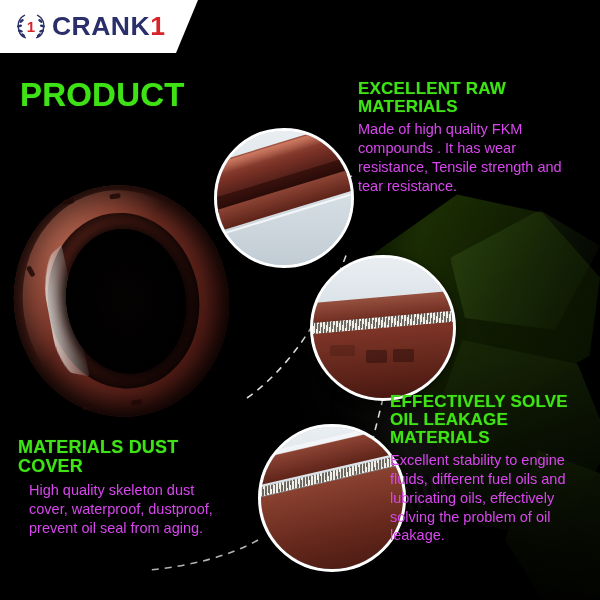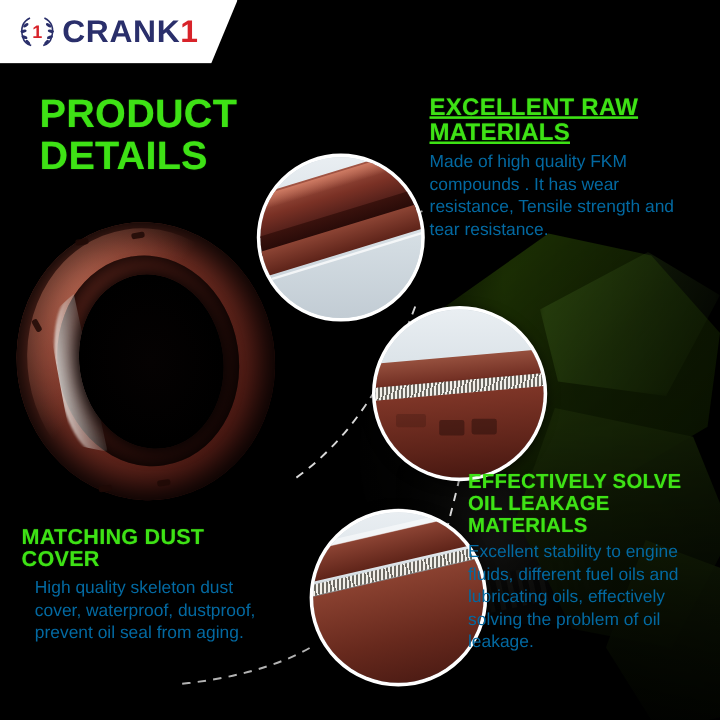--- a/index.html
+++ b/index.html
@@ -83,26 +83,26 @@
     transform:scaleX(1.02);
   }
   .brand .one{color:#d8232a;}
 
   
   .h-green{
     color:#3ee215;font-weight:bold;line-height:1.06;
     letter-spacing:.2px;
     text-shadow:0 0 1px rgba(62,226,21,.5);
   }
-  .body-txt{color:#0369a1;line-height:1.30;font-weight:400;}
-
-  #title{position:absolute;left:33px;top:78px;font-size:33px;width:260px;}
+  .body-txt{color:#d946ef;line-height:1.30;font-weight:400;}
+
+  #title{position:absolute;left:20px;top:78px;font-size:33px;width:260px;}
 
   #blk-raw{position:absolute;left:358px;top:80px;width:228px;}
-  #blk-raw .h-green{font-size:20px;text-decoration:underline;}
+  #blk-raw .h-green{font-size:17px;}
   #blk-raw .body-txt{font-size:14.5px;margin-top:4px;}
 
   #blk-dust{position:absolute;left:18px;top:438px;width:215px;}
   #blk-dust .h-green{font-size:18px;}
   #blk-dust .body-txt{font-size:14.5px;margin-top:5px;margin-left:11px;}
 
   #blk-leak{position:absolute;left:390px;top:393px;width:200px;}
   #blk-leak .h-green{font-size:17px;}
   #blk-leak .body-txt{font-size:14.5px;margin-top:4px;}
 
@@ -237,21 +237,20 @@
           <ellipse cx="24.8" cy="24.2" rx="2.5" ry="1.2" transform="rotate(-42 24.8 24.2)"></ellipse>
         </g>
         <text x="17" y="21" font-family="Liberation Sans, sans-serif" font-size="15" font-weight="bold" fill="#d8232a" text-anchor="middle">1</text>
       </svg>
     </span>
     <span class="brand"><span>CRANK</span><span class="one">1</span></span>
   </div>
 
   <div id="title" class="h-green">
     <div>PRODUCT</div>
-    <div>DETAILS</div>
   </div>
 
   <div class="seal-main">
     <div class="seal-outer"></div>
     <div class="seal-rim-light"></div>
     <div class="seal-inner-wall"></div>
     <div class="seal-metal"></div>
     <div class="seal-bore"></div>
     <div class="seal-notch" style="left:30%;top:3%;"></div>
     <div class="seal-notch" style="left:52%;top:4%;"></div>
@@ -299,21 +298,21 @@
       <div class="c-band b2"></div>
     </div>
   </div>
 
   <div id="blk-raw">
     <div class="h-green">EXCELLENT RAW MATERIALS</div>
     <div class="body-txt">Made of high quality FKM compounds . It has wear resistance, Tensile strength and tear resistance.</div>
   </div>
 
   <div id="blk-dust">
-    <div class="h-green">MATCHING DUST COVER</div>
+    <div class="h-green">MATERIALS DUST COVER</div>
     <div class="body-txt">High quality skeleton dust cover, waterproof, dustproof, prevent oil seal from aging.</div>
   </div>
 
   <div id="blk-leak">
     <div class="h-green">EFFECTIVELY SOLVE OIL LEAKAGE MATERIALS</div>
     <div class="body-txt">Excellent stability to engine fluids, different fuel oils and lubricating oils, effectively solving the problem of oil leakage.</div>
   </div>
 
 </div>
 

